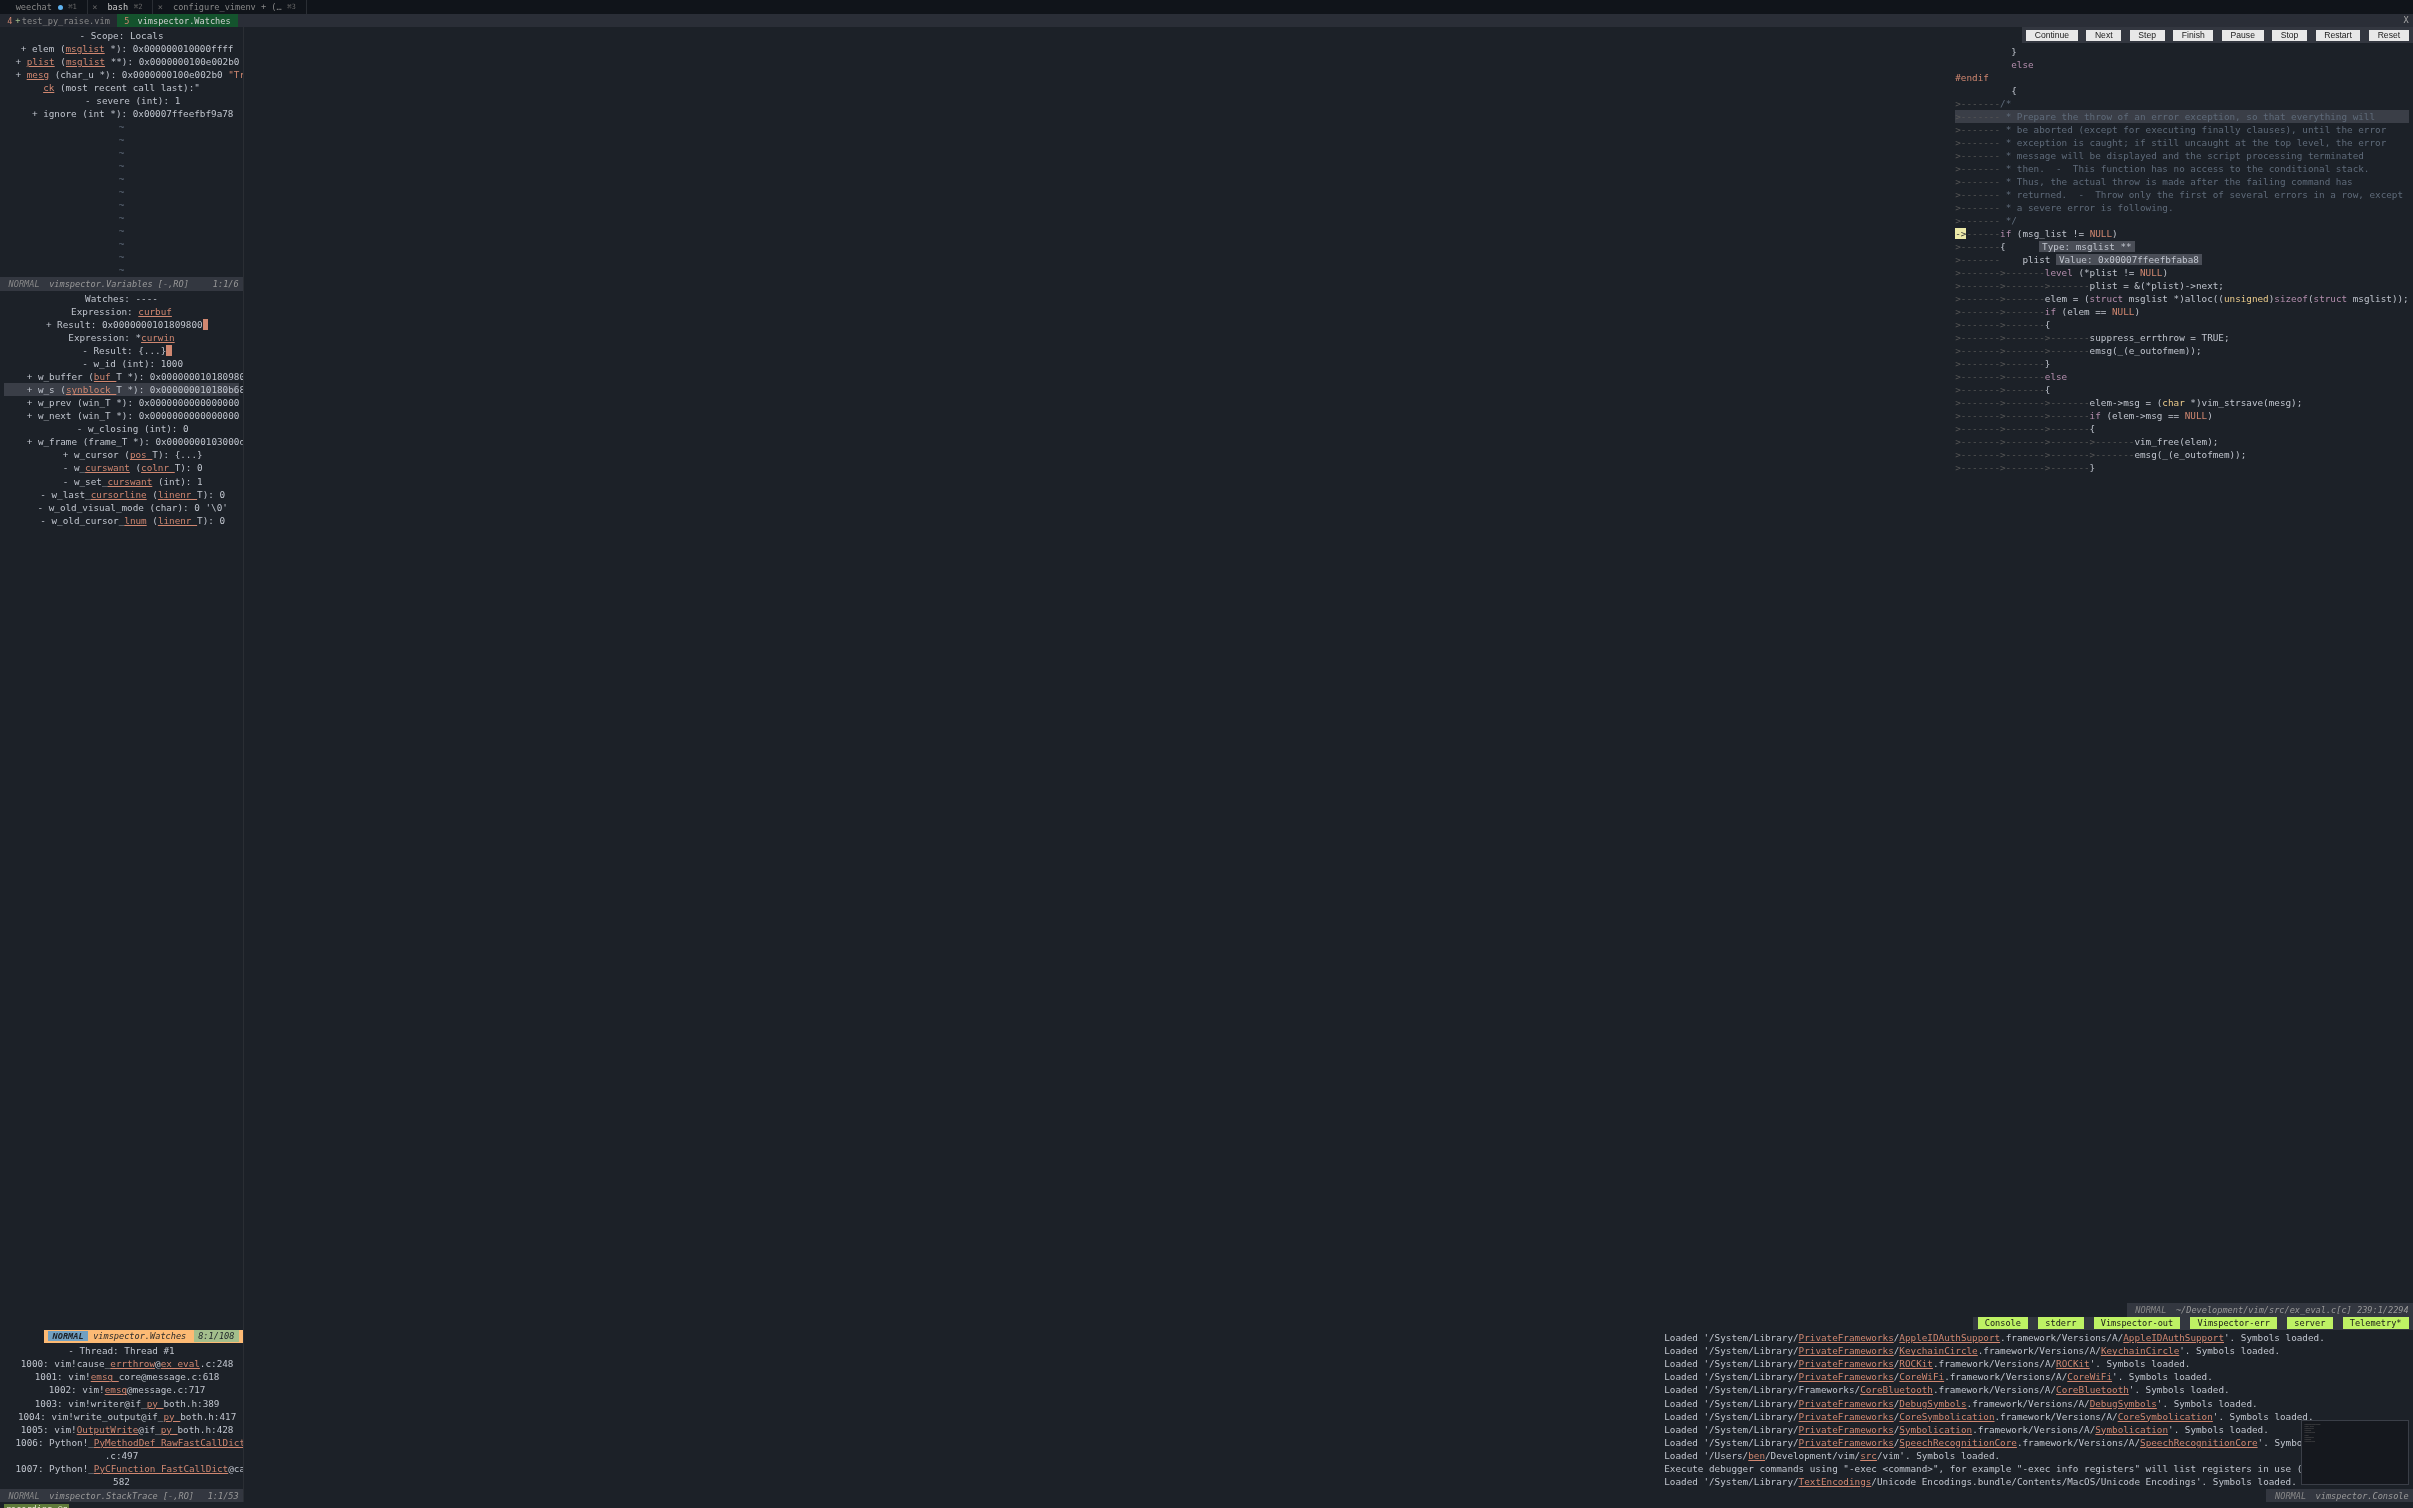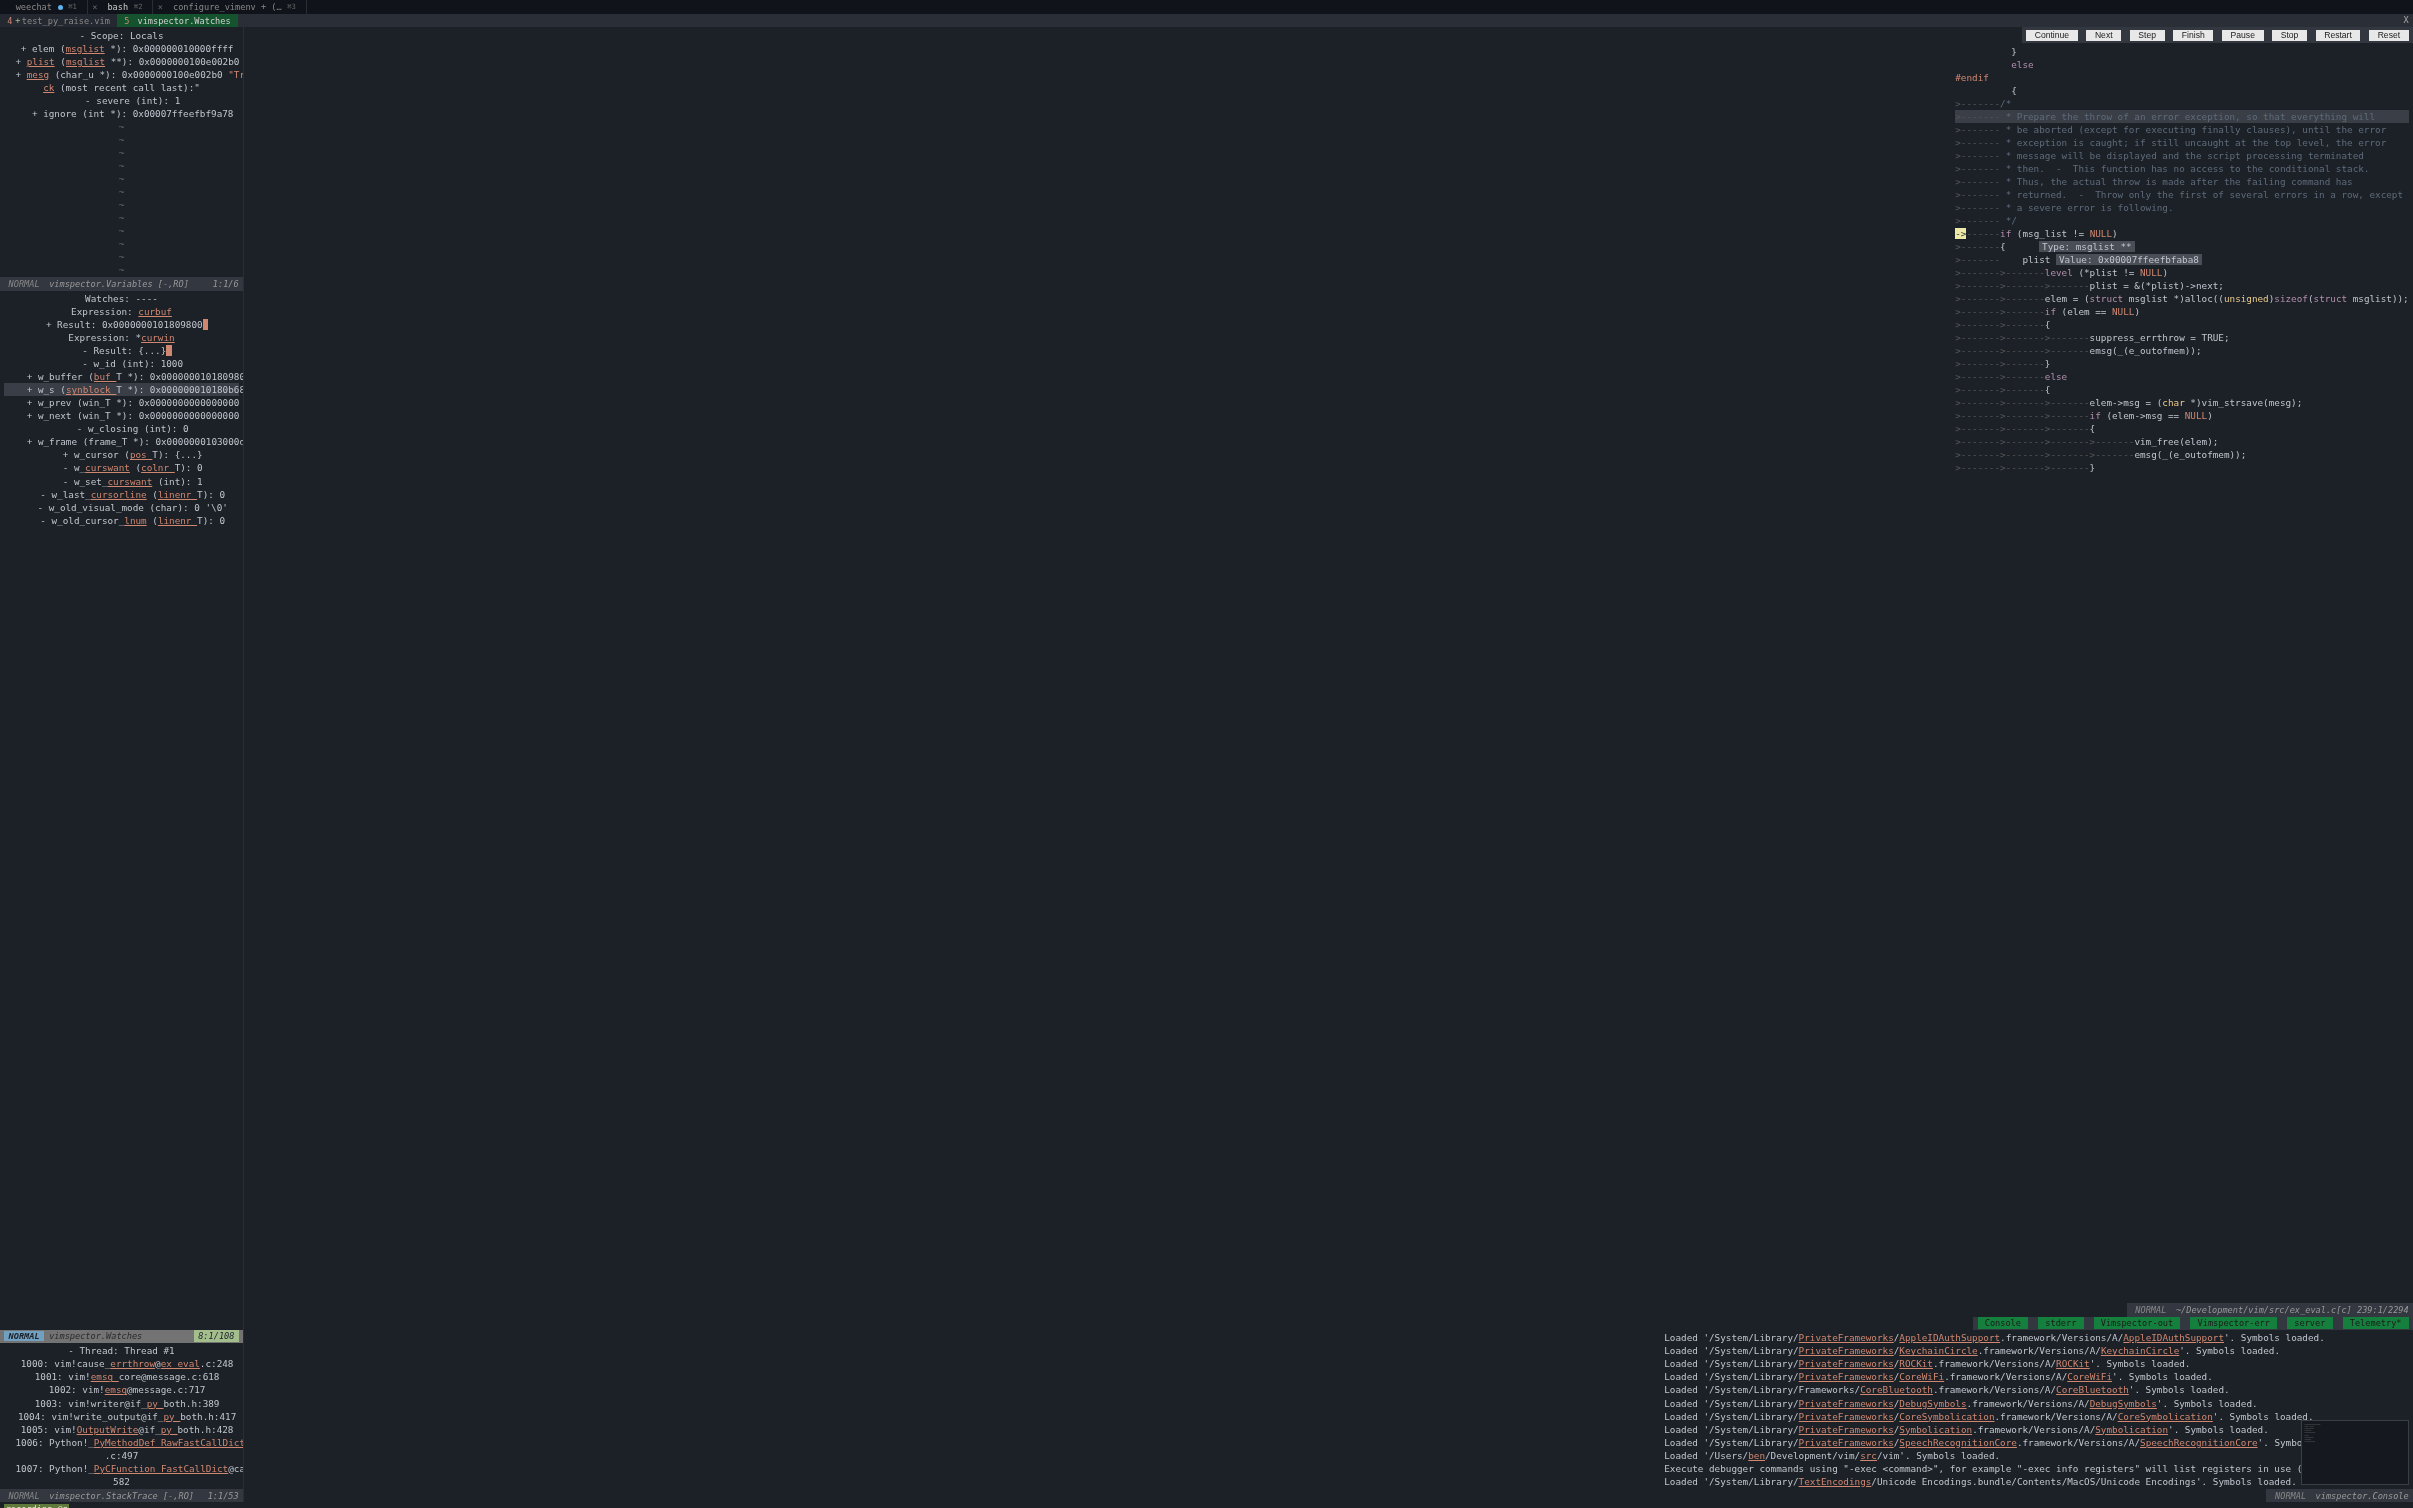--- a/index.html
+++ b/index.html
@@ -67,21 +67,21 @@
 .code-area { padding: 1.4px 4.3px; }
 .statusbar {
   background: #333740;
   color: #999;
   padding: 0.7px 4.3px;
   display: flex;
   justify-content: space-between;
   font-size: 8.6px;
   font-style: italic;
 }
-.statusbar.active { background: #737373; color: #2a2a2a; }
+.statusbar.active { background: #fdba74; color: #2a2a2a; margin-left: 44px; }
 .mode-normal { background: #72a0c1; color: #1c2128; padding: 0 4.3px; font-weight: bold; }
 .mode-normal-dim { background: #333740; color: #888; padding: 0 4.3px; }
 .kw { color: #b48ead; }
 .str { color: #d08770; }
 .fn { color: #d08770; text-decoration: underline; }
 .type { color: #ebcb8b; }
 .const { color: #d08770; }
 .comment { color: #5f6b7a; }
 .cursor-block { background: #d08770; }
 .selected-line { background: #3a3e47; }
@@ -106,21 +106,21 @@
   padding: 0 2.9px;
 }
 .output-tabs {
   background: #333740;
   display: flex;
   gap: 10px;
   padding: 0.7px 4.3px;
   font-size: 8.6px;
 }
 .out-tab {
-  background: #15803d;
+  background: #bef264;
   color: #1a1a1a;
   padding: 0 7.2px;
 }
 .link { color: #d08770; text-decoration: underline; }
 .recording-bar {
   background: #1c2128;
   color: #a3be8c;
   padding: 0.7px 4.3px;
   font-size: 8.6px;
 }

